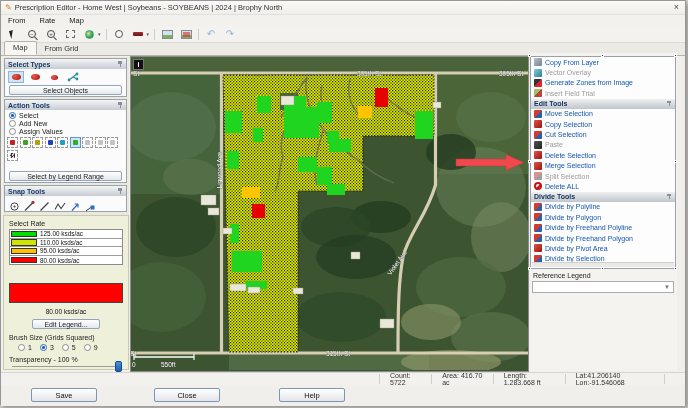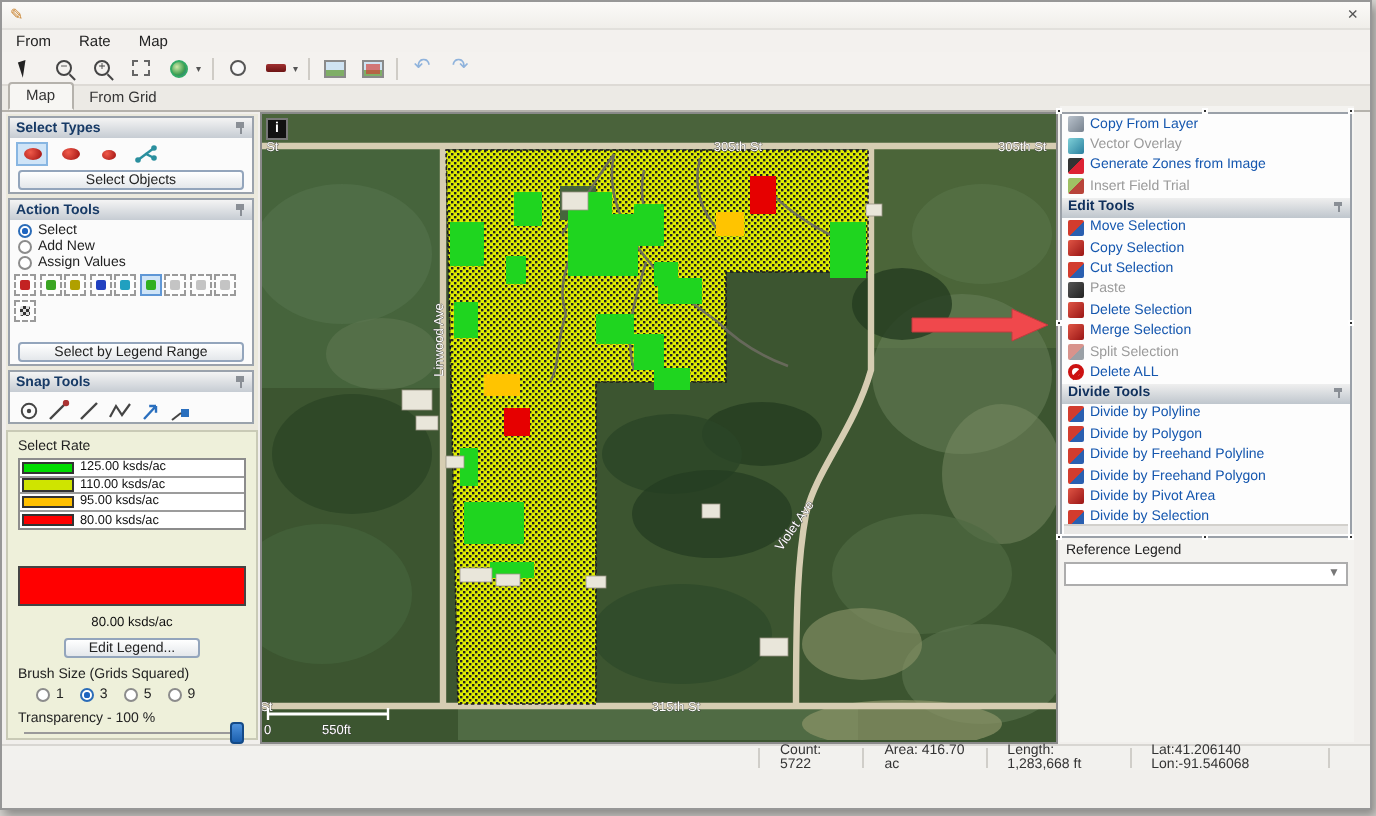--- a/index.html
+++ b/index.html
@@ -108,20 +108,21 @@
   svg text{font-family:"Liberation Sans",sans-serif;}
 </style>
 </head>
 <body>
 
 <div id="stage">
 <div id="window">
 
   <div class="abs titlebar">
     <span class="pencil">✎</span>
+    <span>Prescription Editor - Home West | Soybeans - SOYBEANS | 2024 | Brophy North</span>
     <span class="close-x">×</span>
   </div>
 
   <div class="abs menubar">
     <span>From</span>
     <span>Rate</span>
     <span>Map</span>
   </div>
 
   <div class="abs toolbar">
@@ -560,15 +561,20 @@
 
   <div class="abs statusbar">
     <span style="flex:0 0 378px;"></span>
     <span class="seg">Count: 5722</span>
     <span class="seg">Area: 416.70 ac</span>
     <span class="seg">Length: 1,283,668 ft</span>
     <span class="seg">Lat:41.206140  Lon:-91.546068</span>
     <span class="seg" style="flex:1;"></span>
   </div>
 
+  <div class="abs footer">
+    <div class="fbtn" style="left:30px;">Save</div>
+    <div class="fbtn" style="left:153px;">Close</div>
+    <div class="fbtn" style="left:278px;">Help</div>
+  </div>
 
 </div>
 </div>
 
 </body></html>

